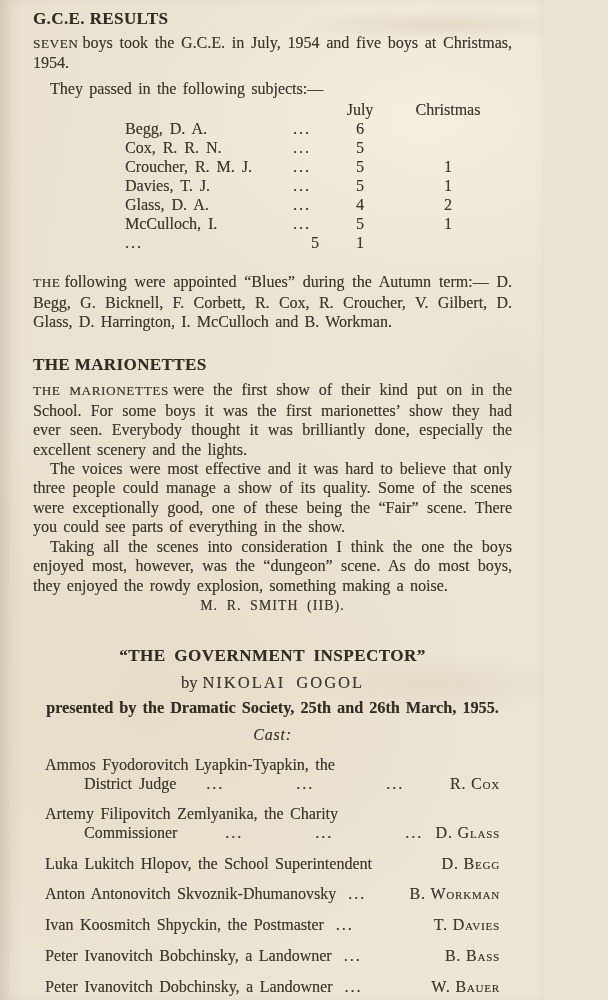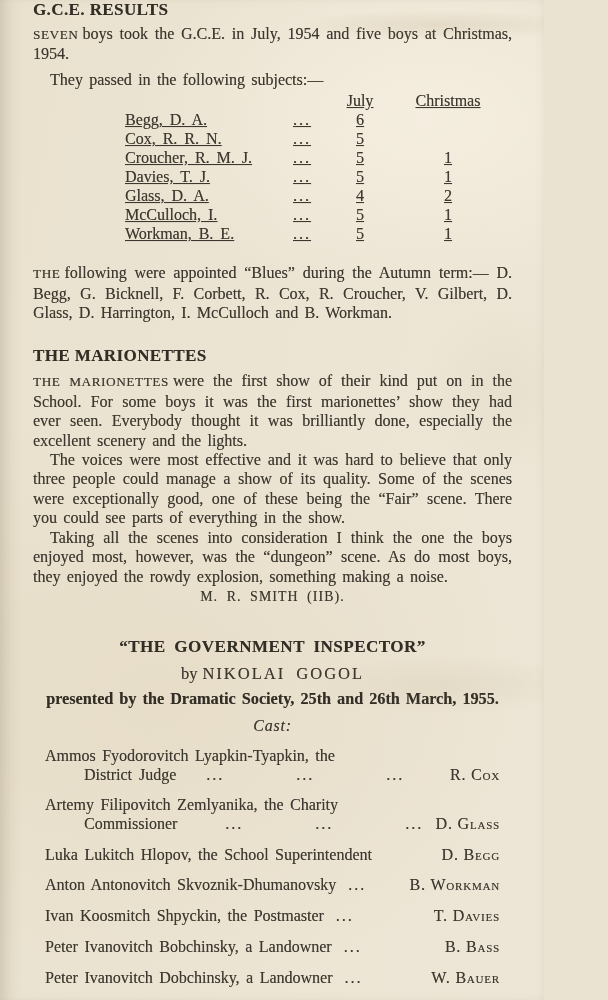--- a/index.html
+++ b/index.html
@@ -5,21 +5,21 @@
   html,body{margin:0;padding:0;}
   body{
     width:608px;height:1000px;
     font-family:"Liberation Serif","DejaVu Serif",serif;
     background:#ebe3d1;
   }
   .page{
     position:relative;
     width:544px;height:1000px;
     box-sizing:border-box;
-    padding:0 32px 0 33px;
+    padding:9px 32px 0 33px;
     overflow:hidden;
     color:#3c382f;
     background:
       radial-gradient(ellipse 420px 260px at 78% 12%, rgba(255,250,238,0.45), rgba(255,250,238,0) 70%),
       radial-gradient(ellipse 500px 400px at 30% 70%, rgba(215,200,170,0.25), rgba(215,200,170,0) 75%),
       linear-gradient(100deg,#eae2cf 0%, #ece4d3 45%, #ede6d6 100%);
     box-shadow: inset 16px 0 20px -14px rgba(95,78,55,0.28), inset -6px 0 12px -8px rgba(95,78,55,0.12);
     font-size:16px;line-height:19.4px;
   }
   .ghost{position:absolute;pointer-events:none;}
@@ -35,21 +35,21 @@
     margin:0;font-size:17px;line-height:20px;font-weight:700;color:#322e26;
     letter-spacing:0.4px;
   }
   p{margin:0;text-align:justify;word-spacing:2.3px;}
   .indent{text-indent:17px;}
   .lead{font-size:13.2px;letter-spacing:0.6px;margin-right:4px;}
 
   
   .gce-intro{margin-top:4px;}
   .subjects-line{margin-top:6px;text-align:left;}
-  .gce-table{margin-left:92px;margin-top:2px;text-decoration:underline;}
+  .gce-table{margin-left:92px;margin-top:2px;}
   .t-row{display:grid;grid-template-columns:168px 44px 46px 130px;line-height:19px;}
   .t-name{text-align:left;word-spacing:3px;}
   .t-dots{text-align:left;letter-spacing:2px;}
   .t-july,.t-xmas{text-align:center;}
   .blues{margin-top:20px;}
 
   
   .mar-heading{margin-top:24px;}
   .mar-p{margin-top:0;}
   .mar-p1{margin-top:5px;}
@@ -133,21 +133,20 @@
         <span class="t-july">4</span>
         <span class="t-xmas">2</span>
       </div>
       <div class="t-row">
         <span class="t-name">McCulloch, I.</span>
         <span class="t-dots">...</span>
         <span class="t-july">5</span>
         <span class="t-xmas">1</span>
       </div>
       <div class="t-row">
-        <span class="t-name">Workman, B. E.</span>
         <span class="t-dots">...</span>
         <span class="t-july">5</span>
         <span class="t-xmas">1</span>
       </div>
     </div>
 
     <p class="blues"><span class="lead">THE</span><span>following were appointed “Blues” during the Autumn term:— D. Begg, G. Bicknell, F. Corbett, R. Cox, R. Croucher, V. Gilbert, D. Glass, D. Harrington, I. McCulloch and B. Workman.</span></p>
   </section>
 
   <section>

